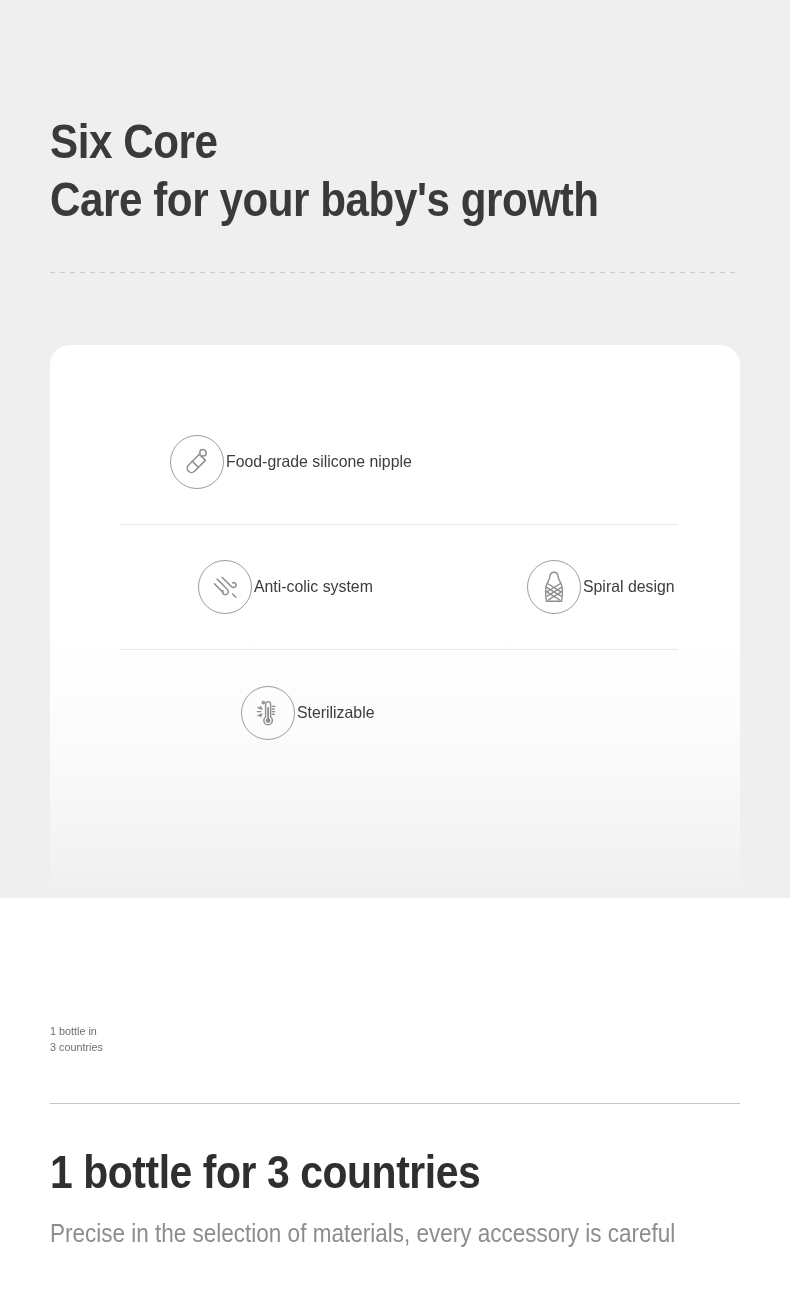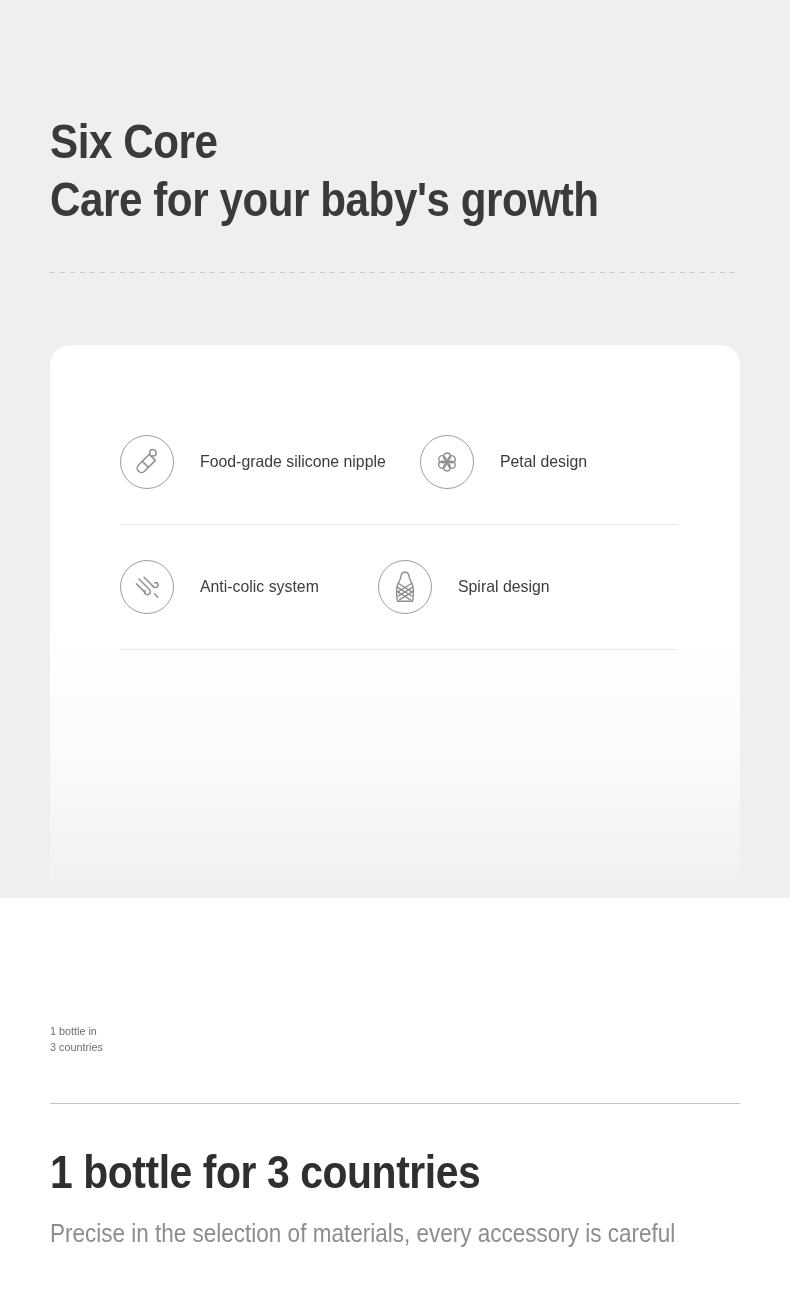--- a/index.html
+++ b/index.html
@@ -48,21 +48,22 @@
     position:relative;
     display:flex;
     height:125px;
     align-items:center;
   }
   .feature-row.divided { border-bottom:1px solid #e9e9e9; }
 
   .feature-item {
     display:flex;
     align-items:center;
-    gap:26px;
+    gap:2px;
+    justify-content:flex-end;
   }
   .feature-item.col-a { width:300px; }
   .feature-item.col-b { width:258px; }
 
   .icon-circle {
     width:54px; height:54px; flex:0 0 54px;
     border:1.5px solid #9d9d9d;
     border-radius:50%;
     display:flex; align-items:center; justify-content:center;
   }
@@ -145,47 +146,20 @@
                   <path d="M20.6 5.2c-0.9 1.1-1.0 2.3-0.4 3.2l-0.9 0.9"></path>
                   <path d="M25.5 10.1c-1.1 0.9-2.3 1.0-3.2 0.4l-0.9 0.9"></path>
                   <path d="M19.3 9.3 8.4 20.2a4.2 4.2 0 0 0 0 5.9l0.2 0.2a4.2 4.2 0 0 0 5.9 0L25.4 15.4Z"></path>
                   <path d="M12.3 16.3 18.4 22.4"></path>
                 </g>
               </svg>
             </span>
             <span class="feature-label">Food-grade silicone nipple</span>
           </div>
 
-          <div class="feature-item col-b">
-            <span class="icon-circle">
-              <svg width="32" height="32" viewBox="0 0 32 32">
-                <g fill="none" stroke="#8f8f8f" stroke-width="1.4">
-                  <g>
-                    <path d="M16 15.2c-2.3-1.2-3.4-3.0-3.4-4.8 0-1.9 1.5-3.4 3.4-3.4s3.4 1.5 3.4 3.4c0 1.8-1.1 3.6-3.4 4.8Z"></path>
-                  </g>
-                  <g transform="rotate(60 16 16)">
-                    <path d="M16 15.2c-2.3-1.2-3.4-3.0-3.4-4.8 0-1.9 1.5-3.4 3.4-3.4s3.4 1.5 3.4 3.4c0 1.8-1.1 3.6-3.4 4.8Z"></path>
-                  </g>
-                  <g transform="rotate(120 16 16)">
-                    <path d="M16 15.2c-2.3-1.2-3.4-3.0-3.4-4.8 0-1.9 1.5-3.4 3.4-3.4s3.4 1.5 3.4 3.4c0 1.8-1.1 3.6-3.4 4.8Z"></path>
-                  </g>
-                  <g transform="rotate(180 16 16)">
-                    <path d="M16 15.2c-2.3-1.2-3.4-3.0-3.4-4.8 0-1.9 1.5-3.4 3.4-3.4s3.4 1.5 3.4 3.4c0 1.8-1.1 3.6-3.4 4.8Z"></path>
-                  </g>
-                  <g transform="rotate(240 16 16)">
-                    <path d="M16 15.2c-2.3-1.2-3.4-3.0-3.4-4.8 0-1.9 1.5-3.4 3.4-3.4s3.4 1.5 3.4 3.4c0 1.8-1.1 3.6-3.4 4.8Z"></path>
-                  </g>
-                  <g transform="rotate(300 16 16)">
-                    <path d="M16 15.2c-2.3-1.2-3.4-3.0-3.4-4.8 0-1.9 1.5-3.4 3.4-3.4s3.4 1.5 3.4 3.4c0 1.8-1.1 3.6-3.4 4.8Z"></path>
-                  </g>
-                </g>
-              </svg>
-            </span>
-            <span class="feature-label">Petal design</span>
-          </div>
         </div>
 
         <div class="feature-row divided">
 
           <div class="feature-item col-b">
             <span class="icon-circle">
               <svg width="34" height="34" viewBox="0 0 34 34">
                 <g fill="none" stroke="#8f8f8f" stroke-width="1.5" stroke-linecap="round">
                   <path d="M9.0 9.0 19.0 19.0c1.6 1.6 1.7 3.6 0.5 4.8-1.2 1.2-3.2 1.1-4.3-0.1-1.0-1.0-0.9-2.3 0-3.0"></path>
                   <path d="M14.0 7.2 23.2 16.4c1.4 1.4 3.1 1.5 4.1 0.4 1.0-1.0 0.9-2.7-0.1-3.7-0.9-0.9-2.0-0.8-2.6-0.1"></path>
@@ -211,20 +185,35 @@
                 </g>
               </svg>
             </span>
             <span class="feature-label">Spiral design</span>
           </div>
         </div>
 
         <div class="feature-row">
 
 
+          <div class="feature-item col-b">
+            <span class="icon-circle">
+              <svg width="34" height="34" viewBox="0 0 34 34">
+                <g fill="none" stroke="#8f8f8f" stroke-width="1.4" stroke-linecap="round" stroke-linejoin="round">
+                  <path d="M14.6 21.0V8.1a2.5 2.5 0 0 1 5 0V21.0a4.3 4.3 0 1 1-5 0Z"></path>
+                  <circle cx="17.1" cy="24.6" r="2.4" fill="#8f8f8f" stroke="none"></circle>
+                  <path d="M17.1 22.4V12.0" stroke-width="1.8"></path>
+                  <path d="M21.2 10.4h2.6M21.2 13.0h2.0M21.2 15.6h2.6M21.2 18.2h2.0"></path>
+                  <path d="M9.6 15.6h-3.2M9.6 12.8 6.9 11.4M9.6 18.4 6.9 19.8M11.0 13.2 9.4 10.6M11.0 18.0 9.4 20.6"></path>
+                  <circle cx="12.3" cy="6.6" r="1.1"></circle>
+                </g>
+              </svg>
+            </span>
+            <span class="feature-label">Sterilizable</span>
+          </div>
         </div>
 
       </div>
     </div>
   </div>
 
   <div class="lower-section"></div>
 
   <div class="mini-caption">1 bottle in
 3 countries</div>

